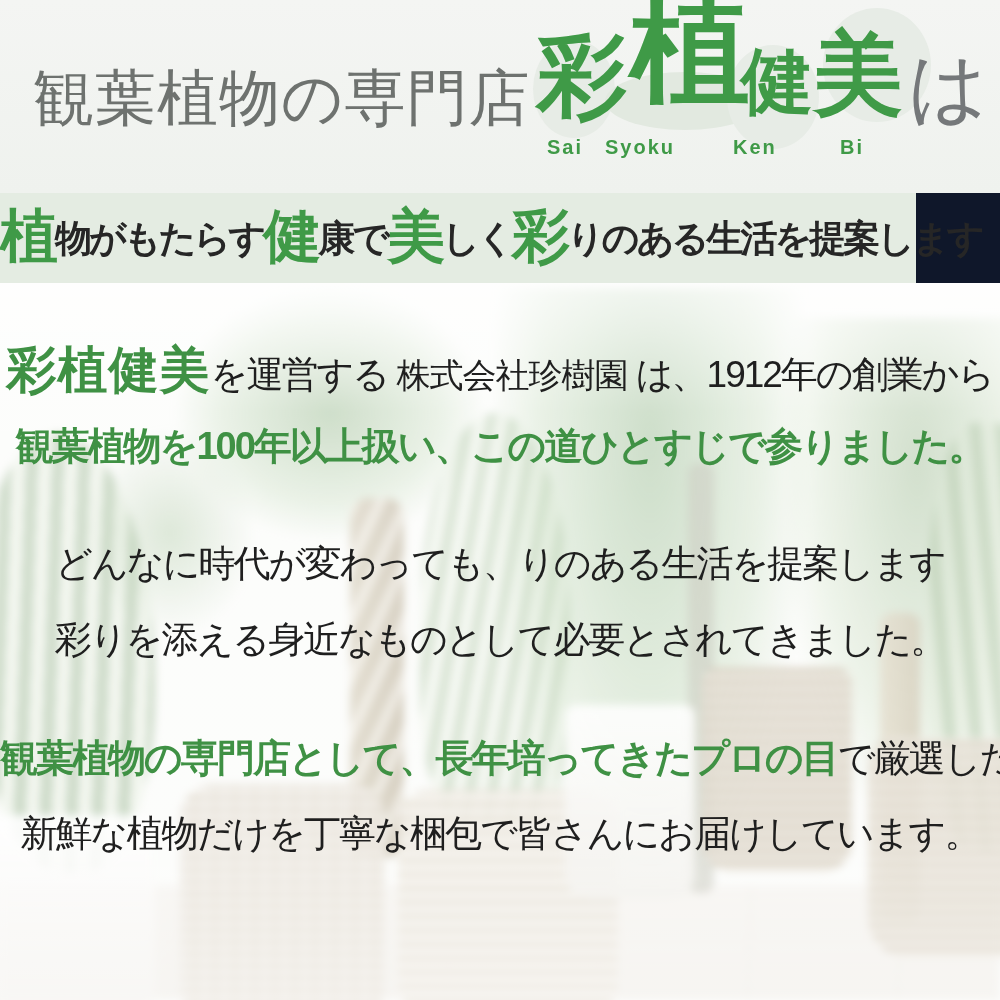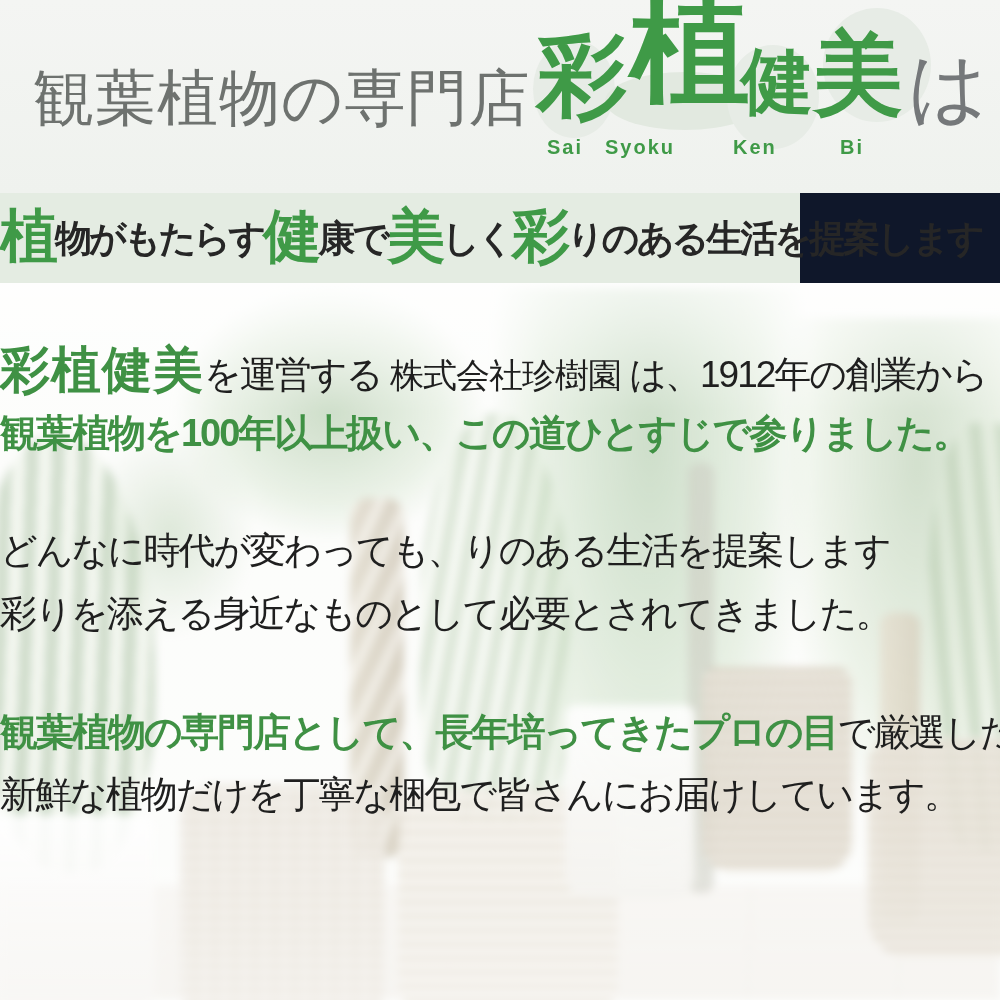--- a/index.html
+++ b/index.html
@@ -36,21 +36,21 @@
     font-size:20px; letter-spacing:2px; font-weight:700;margin-top:10px;
   }
   .r0 { left:22px; } .r1 { left:80px; } .r2 { left:208px; } .r3 { left:315px; }
   .hdr-suffix {
     position:absolute; left:908px; top:48px;
     font-size:78px; color:var(--particle-gray); line-height:1;
   }
 
   
   .banner {
-    position:absolute; top:193px; left:0; width:800px; height:90px;
+    position:absolute; top:193px; left:0; width:916px; height:90px;
     background:var(--banner-bg);
   }
   .tagline {
     position:absolute; left:0; right:0; top:50%; transform:translateY(-53%);
     margin:0; text-align:center; white-space:nowrap; line-height:1; letter-spacing:-3px;
   }
   .tag-em {
     font-size:58px; color:var(--brand-green); font-weight:bold; vertical-align:-5px;
   }
   .tag-normal {
@@ -107,22 +107,22 @@
 
   .wash {
     position:absolute; inset:0;
     background:linear-gradient(180deg,
       rgba(255,255,255,.82) 0%, rgba(255,255,255,.5) 18%,
       rgba(255,255,255,.46) 75%, rgba(255,255,255,.62) 100%);
   }
 
   
   .text-layer { position:absolute; inset:0; padding-top:62px; }
-  .line { text-align:left; white-space:nowrap; height:50px; line-height:50px; }
-  .line + .line { margin-top:13px; }
+  .line { text-align:center; white-space:nowrap; height:50px; line-height:50px; }
+  .line + .line { margin-top:26px; }
   .para + .para { margin-top:68px; }
   .seg-black       { font-size:37px; color:var(--text-black); font-weight:500; letter-spacing:-2px; }
   .seg-black-small { font-size:34px; color:var(--text-black); font-weight:500; letter-spacing:-1px; }
   .seg-green       { font-size:38px; color:var(--body-green); font-weight:bold; letter-spacing:-2px; }
   .seg-brand       {
     font-family:"Liberation Serif","DejaVu Serif",serif;
     font-size:50px; color:var(--body-green); font-weight:bold; letter-spacing:1px;
   }
 </style>
 </head>

